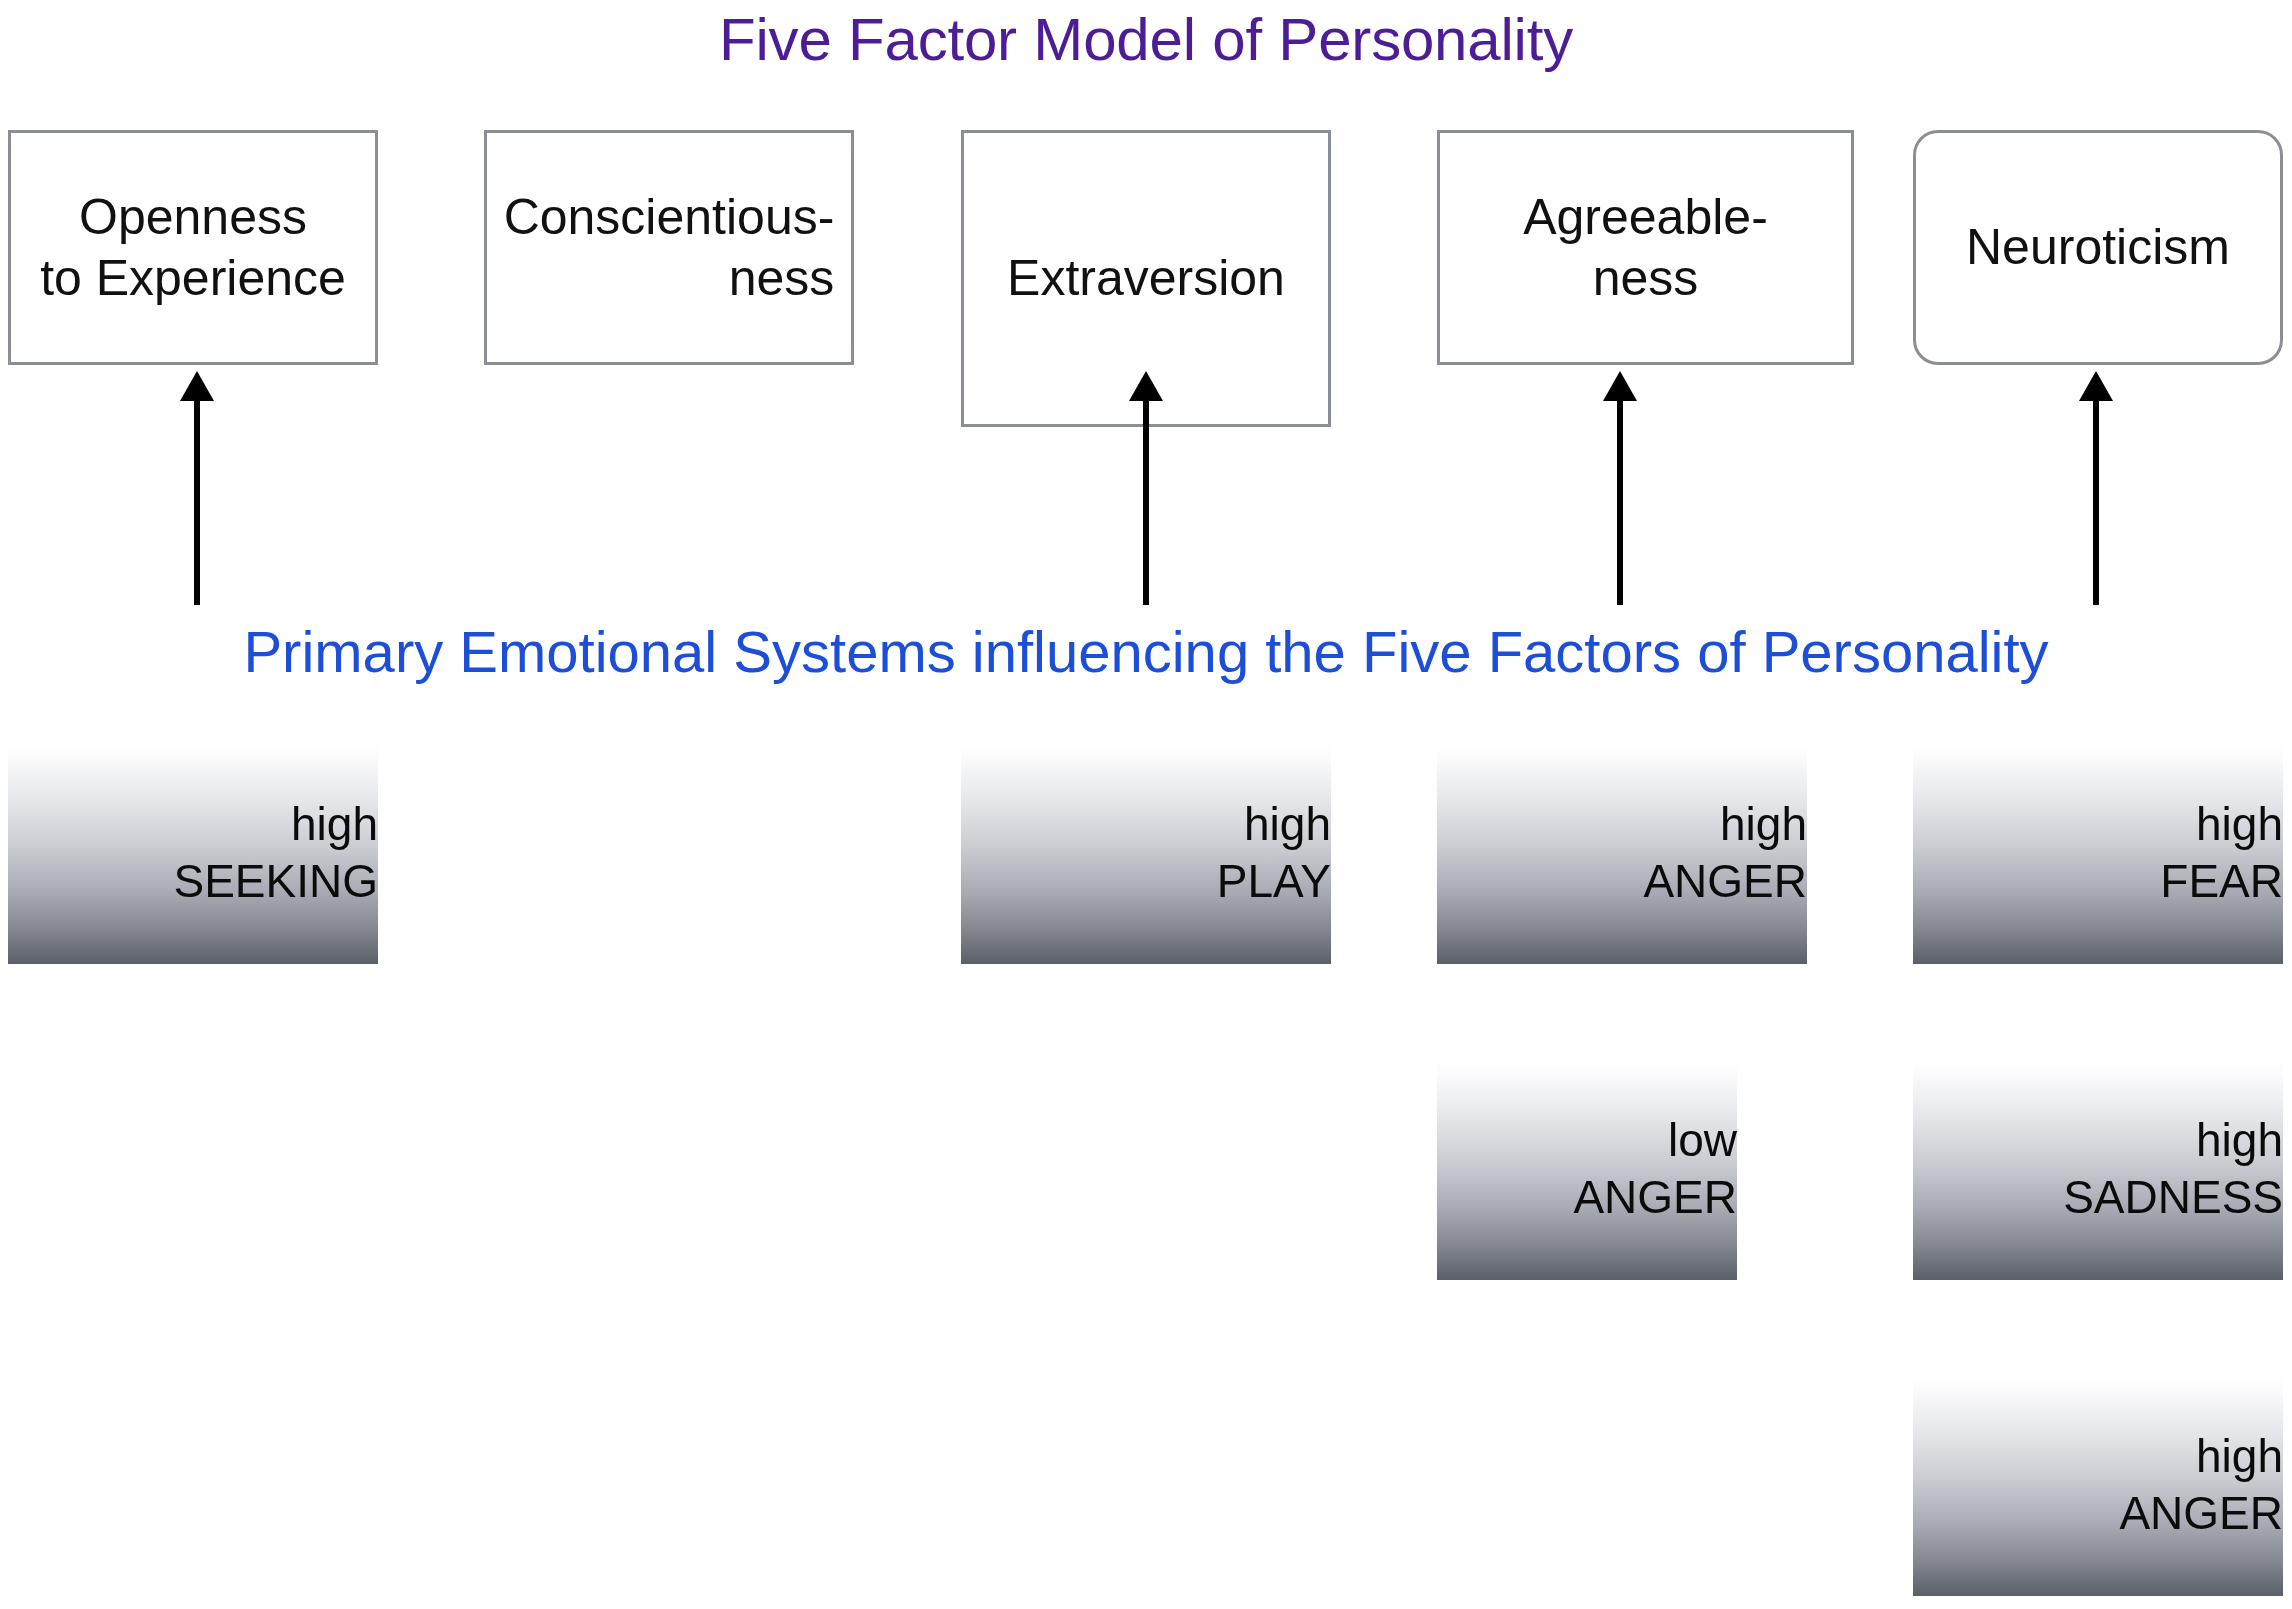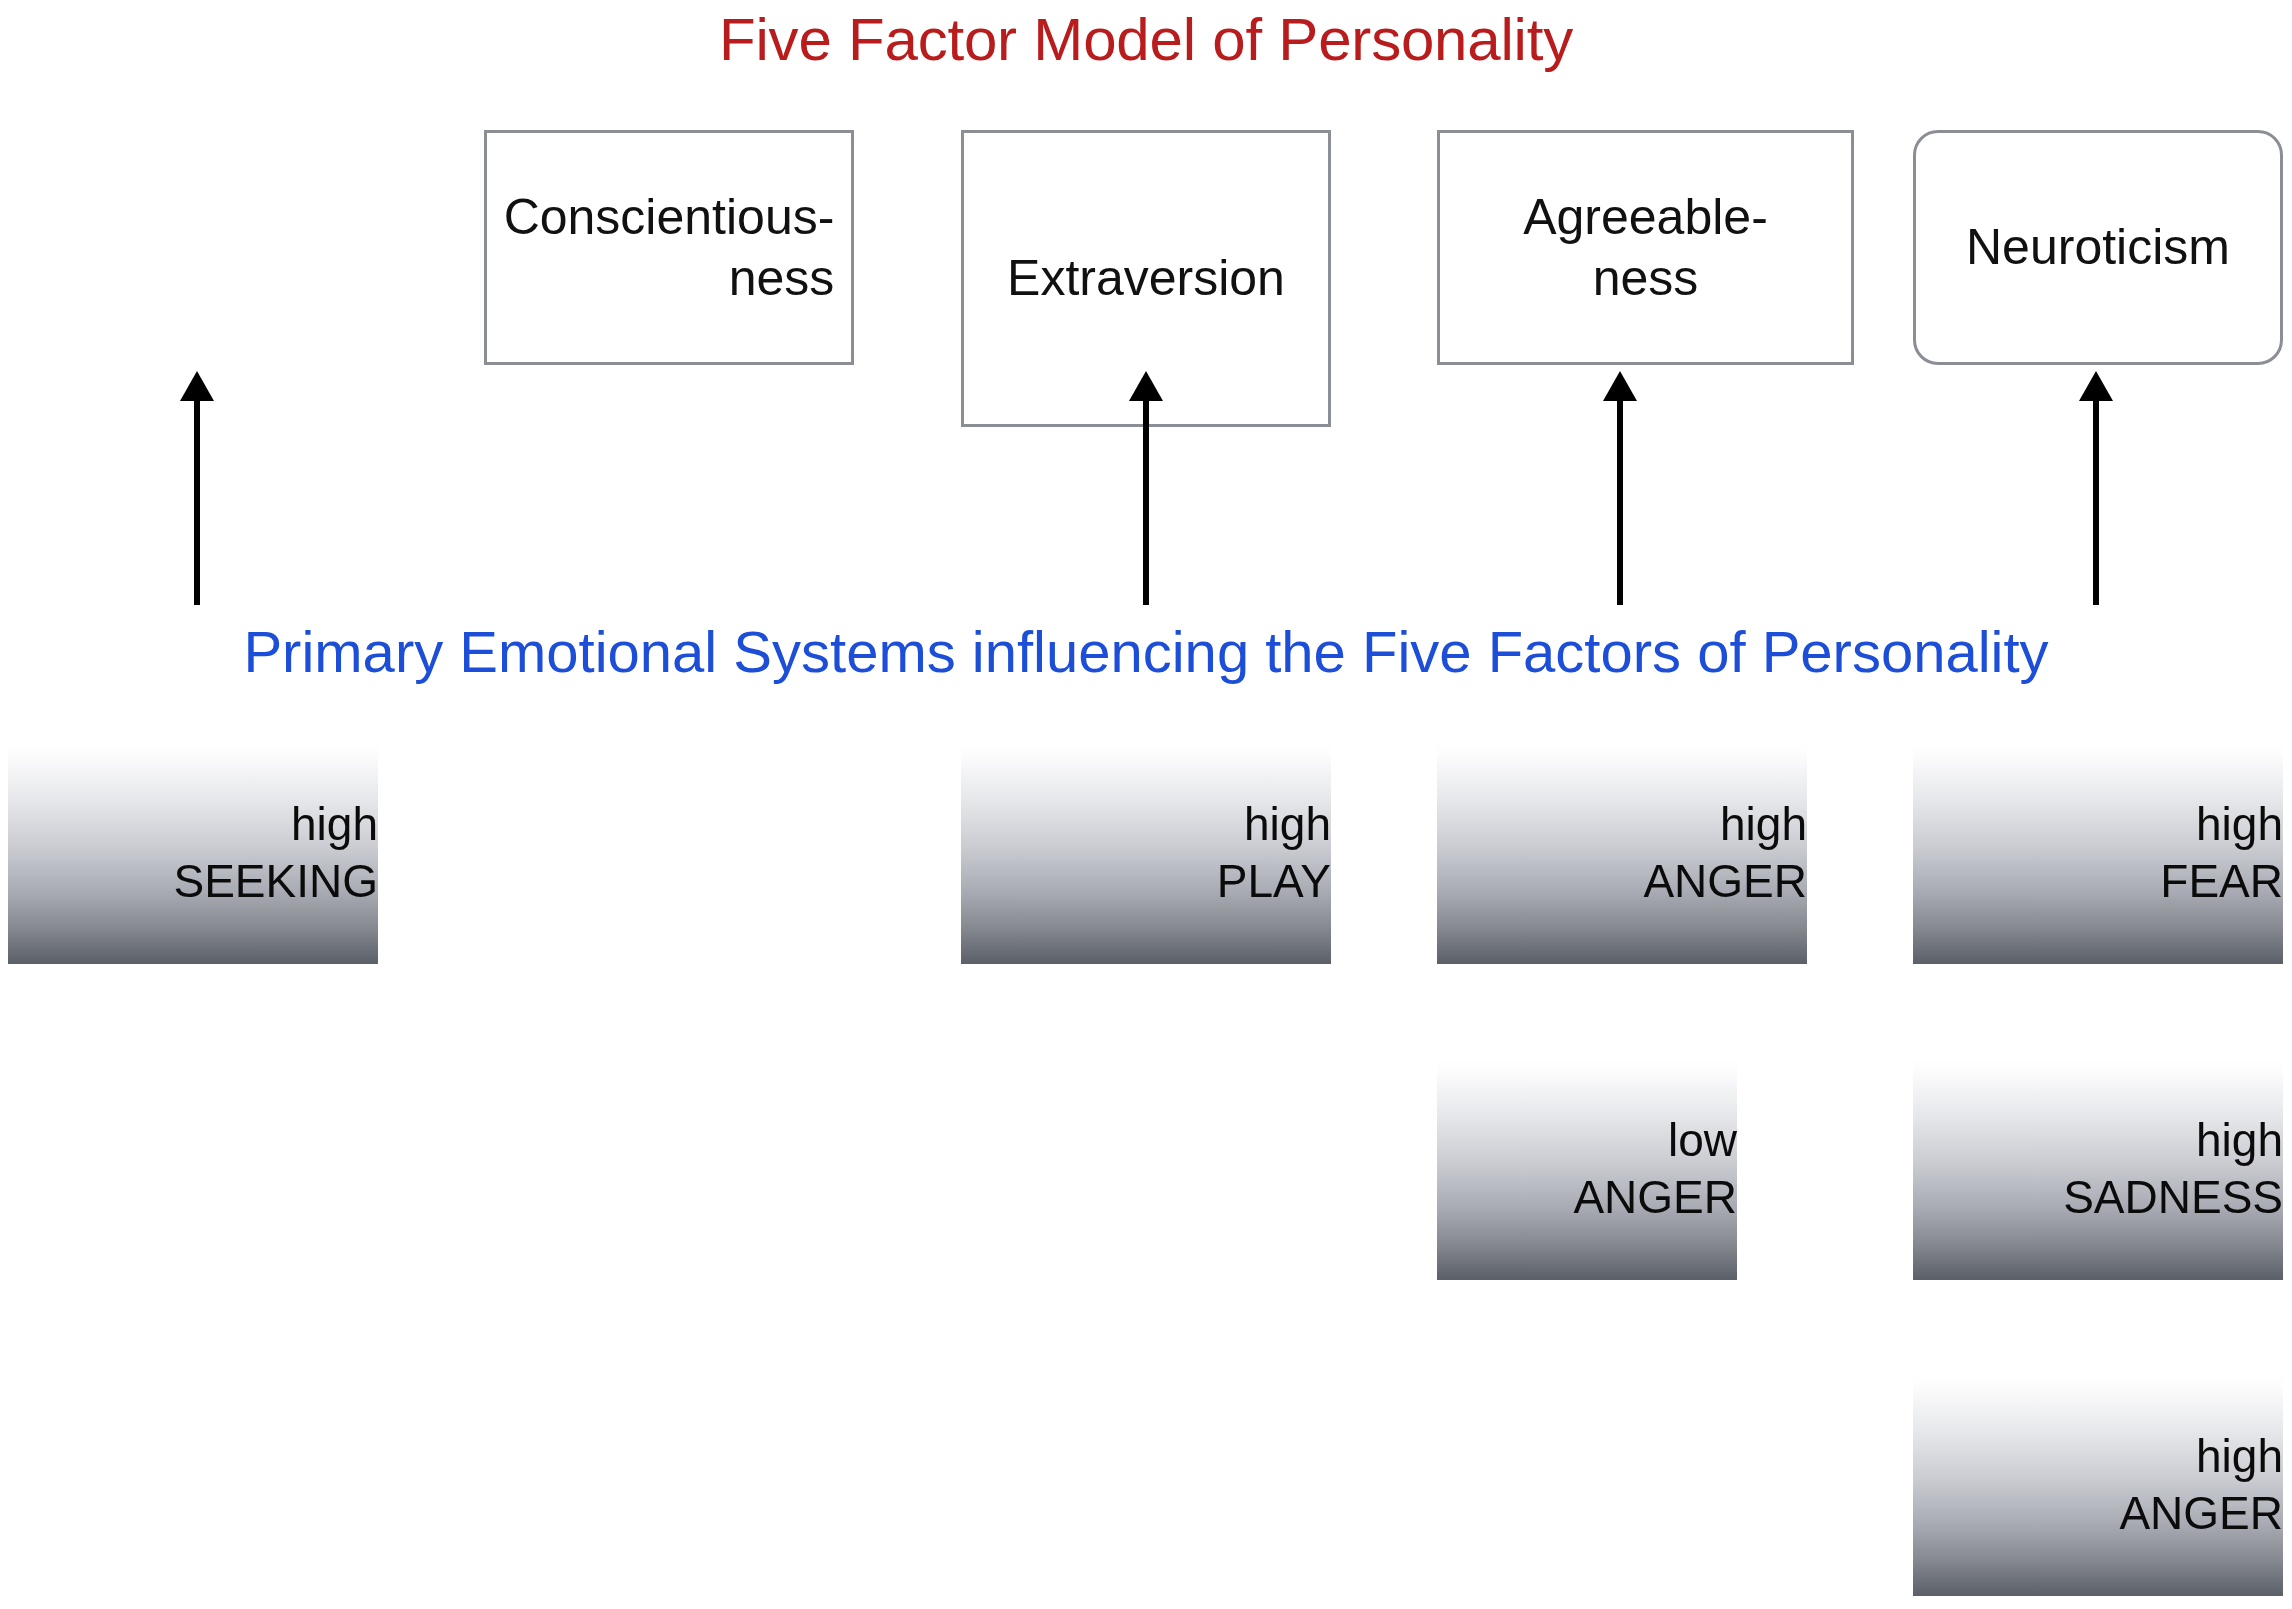--- a/index.html
+++ b/index.html
@@ -22,21 +22,21 @@
 
   
   .title {
     position: absolute;
     left: 0;
     width: 2292px;
     text-align: center;
     font-size: 60px;
     font-weight: 400;
     letter-spacing: -0.2px;
-    color: #b91c1c;
+    color: #4c1d95;
     white-space: nowrap;
   }
   #main-title { top: 5px; }
 
   #subtitle {
     position: absolute;
     top: 618px;
     left: 0;
     width: 2292px;
     text-align: center;
@@ -107,20 +107,26 @@
   .emo-box .qual { display: block; }
   .emo-box .sys  { display: block; }
 </style>
 </head>
 <body>
 
 <div id="canvas">
 
   <div class="title" id="main-title">Five Factor Model of Personality</div>
 
+  <div class="factor-box" id="box-openness" style="left:8px; top:130px; width:370px; height:235px;">
+    <div>
+      <span class="label">Openness</span>
+      <span class="label">to Experience</span>
+    </div>
+  </div>
 
   <div class="factor-box" id="box-conscientiousness" style="left:484px; top:130px; width:370px; height:235px;text-align:right;">
     <div>
       <span class="label">Conscientious-</span>
       <span class="label">ness</span>
     </div>
   </div>
 
   <div class="factor-box" id="box-extraversion" style="left:961px; top:130px; width:370px; height:297px;">
     <div>

